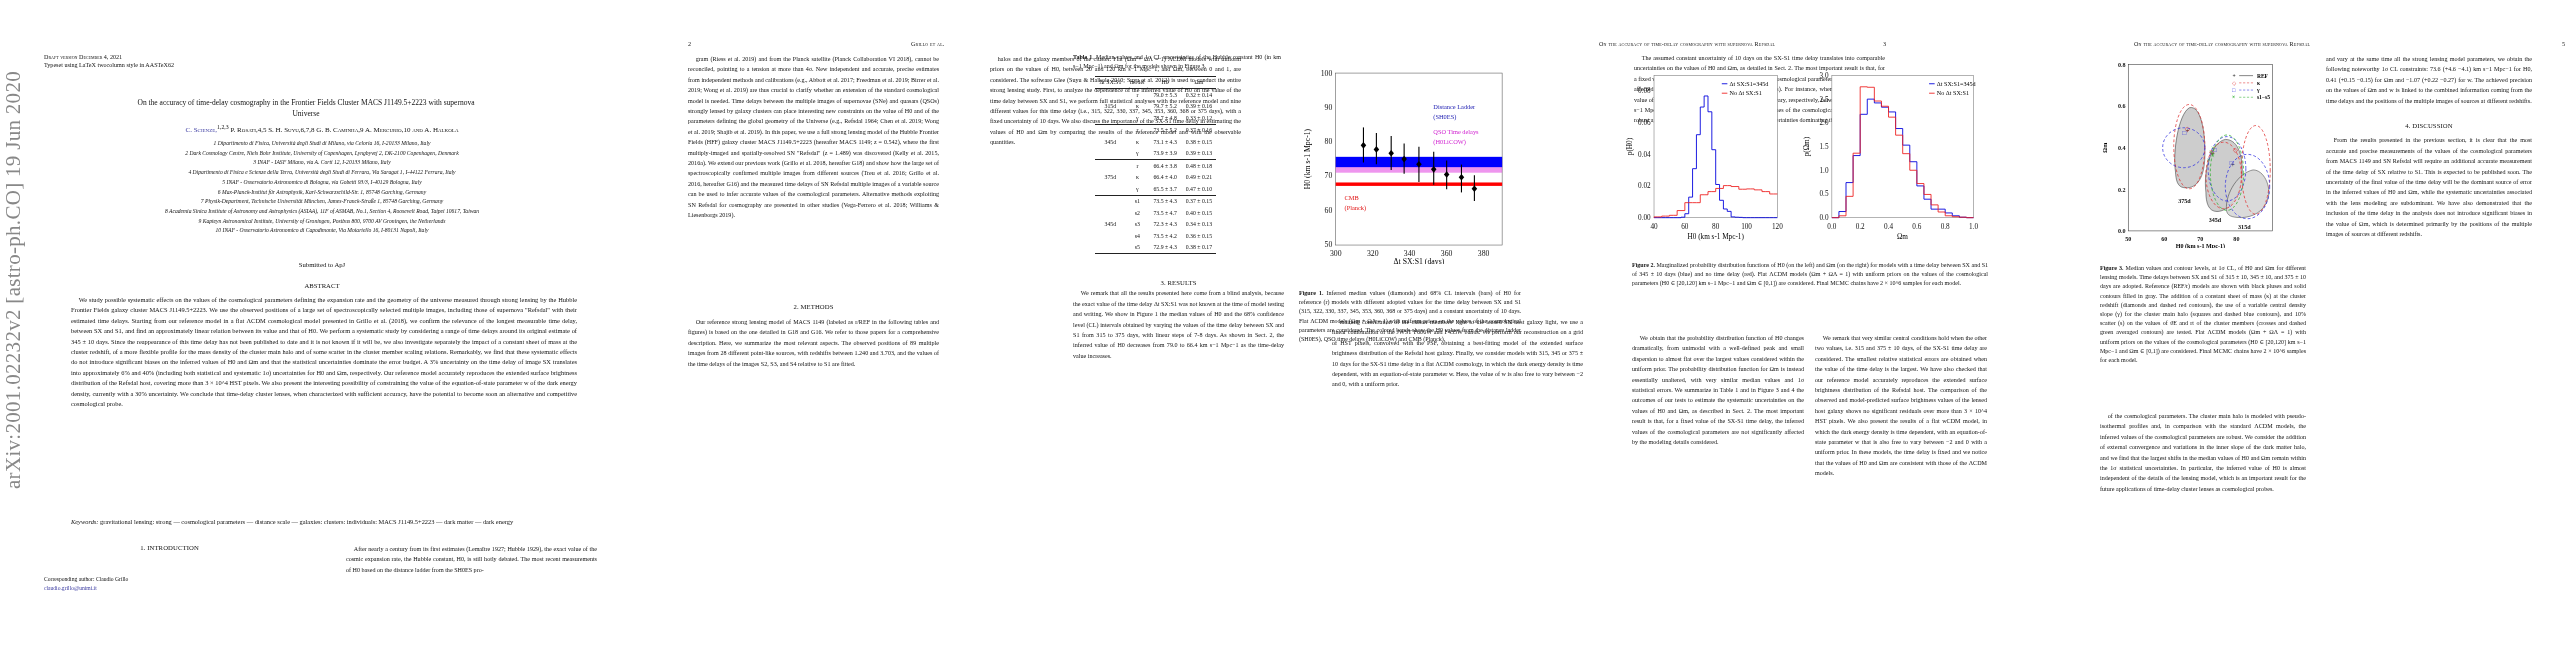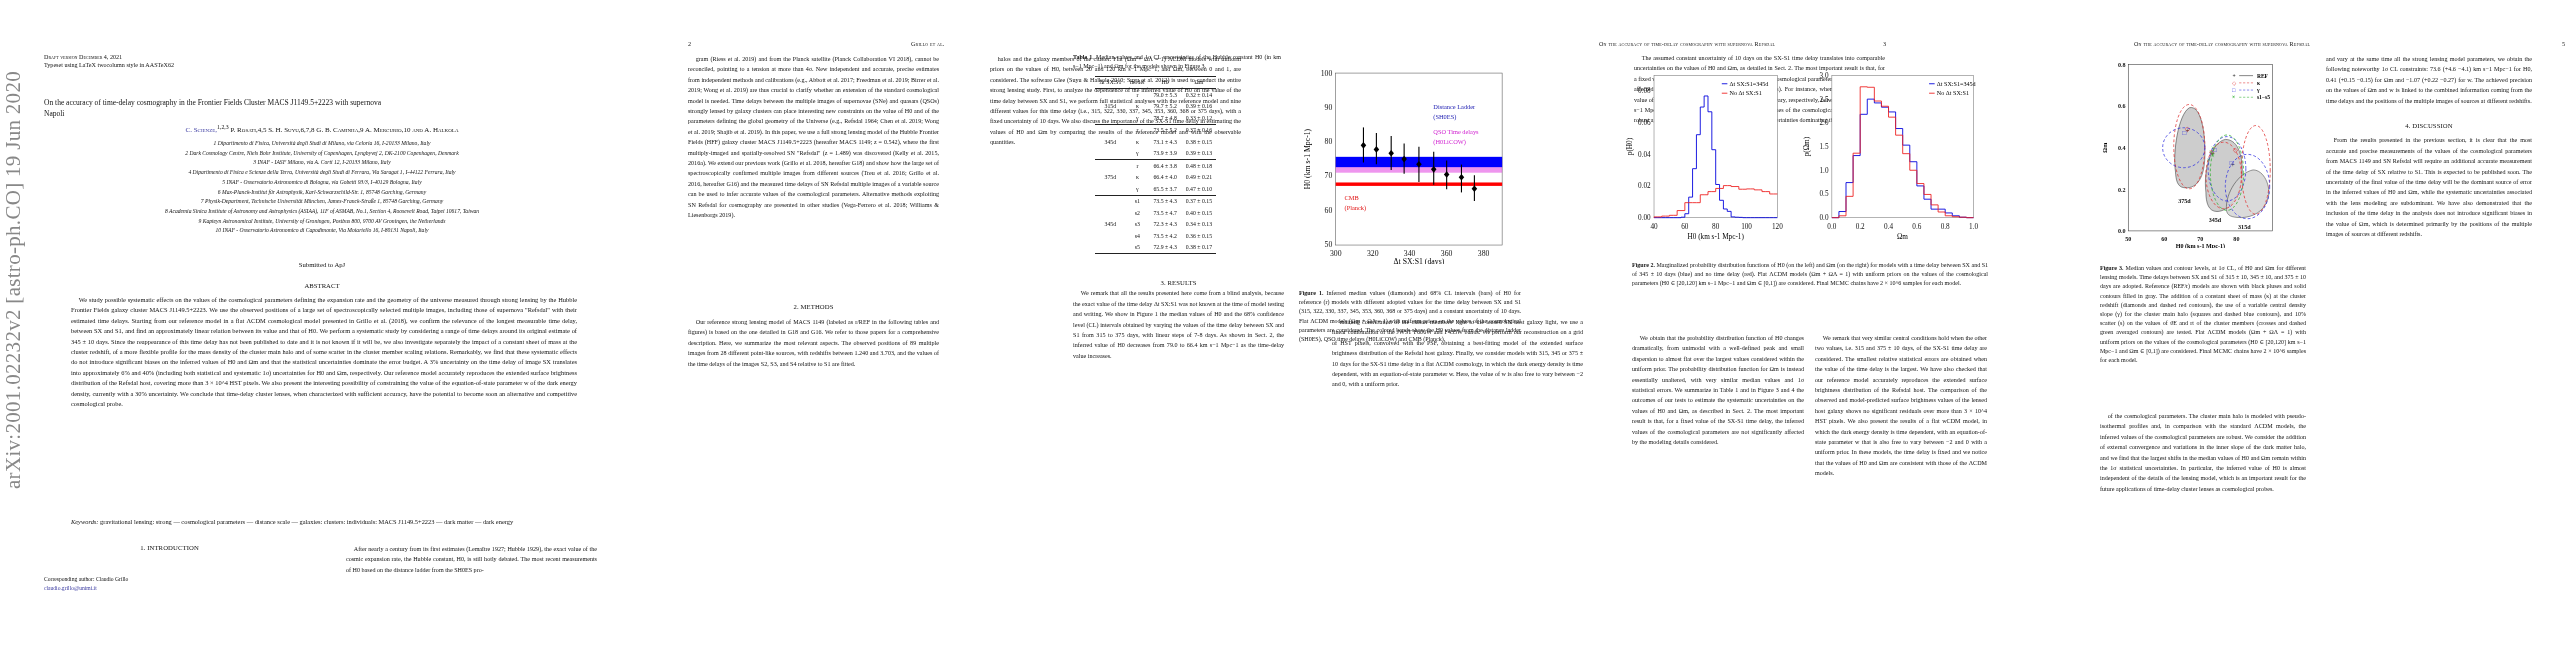--- a/index.html
+++ b/index.html
@@ -1,21 +1,21 @@
 <!DOCTYPE html>
 <html style="font-size:9px"><head>
 <meta charset="utf-8">
 <style>
   html,body{margin:0;padding:0;background:#fff;}
   body{width:2576px;height:667px;position:relative;overflow:hidden;font-family:"Liberation Serif","DejaVu Serif",serif;color:#111;}
   .page{position:absolute;top:0;height:667px;width:644px;background:#fff;}
   .p1{left:0}.p2{left:644px}.p3{left:1288px}.p4{left:1932px}
   .arxiv{position:absolute;left:1.1px;top:489px;transform:rotate(-90deg);transform-origin:0 0;font-size:21px;color:#888;white-space:nowrap;letter-spacing:0.3px;}
   .draft{position:absolute;left:44px;top:54px;font-size:6.1px;line-height:7.8px;font-variant:small-caps;}
-  .title{position:absolute;left:44px;width:556px;top:98px;text-align:left;font-size:7.5px;line-height:10.6px;}
+  .title{position:absolute;left:28px;width:556px;top:98px;text-align:center;font-size:7.5px;line-height:10.6px;}
   .authors{position:absolute;left:44px;width:556px;top:124px;text-align:center;font-size:7px;font-variant:small-caps;}
   .authors .lead{color:#3a3aa0;}
   .affils{position:absolute;left:44px;width:556px;top:139px;text-align:center;font-size:5.6px;line-height:9.7px;font-style:italic;}
   .submitted{position:absolute;left:44px;width:556px;top:261px;text-align:center;font-size:6.7px;}
   .abs-h{position:absolute;left:44px;width:556px;top:282px;text-align:center;font-size:6.7px;}
   .abstract{position:absolute;left:71px;width:506px;top:295px;font-size:6.4px;line-height:10.4px;text-align:justify;}
   .abstract p{margin:0;text-indent:7.8px;}
   .keywords{position:absolute;left:71px;width:506px;top:517px;font-size:6.4px;line-height:10.6px;}
   .keywords em{font-style:italic;}
   .sec{font-size:6.7px;text-align:center;letter-spacing:0.1px;}
@@ -37,21 +37,21 @@
 <body>
 
 <div class="page p1">
   <div class="arxiv">arXiv:2001.02232v2  [astro-ph.CO]  19 Jun 2020</div>
   <div class="draft">
     <div>Draft version December 4, 2021</div>
     <div style="font-variant:normal">Typeset using LaTeX twocolumn style in AASTeX62</div>
   </div>
   <div class="title">
     <div>On the accuracy of time-delay cosmography in the Frontier Fields Cluster MACS J1149.5+2223 with supernova</div>
-    <div>Napoli</div>
+    <div>Universe</div>
   </div>
   <div class="authors">
     <span class="lead">C. Scienze,</span><sup>1,2,3</sup><span> P. Rosati,4,5 S. H. Suyu,6,7,8 G. B. Caminha,9 A. Mercurio,10 and A. Halkola</span>
   </div>
   <div class="affils">
     <div>1 Dipartimento di Fisica, Università degli Studi di Milano, via Celoria 16, I-20133 Milano, Italy</div>
     <div>2 Dark Cosmology Centre, Niels Bohr Institute, University of Copenhagen, Lyngbyvej 2, DK-2100 Copenhagen, Denmark</div>
     <div>3 INAF - IASF Milano, via A. Corti 12, I-20133 Milano, Italy</div>
     <div>4 Dipartimento di Fisica e Scienze della Terra, Università degli Studi di Ferrara, Via Saragat 1, I-44122 Ferrara, Italy</div>
     <div>5 INAF - Osservatorio Astronomico di Bologna, via Gobetti 93/3, I-40129 Bologna, Italy</div>

